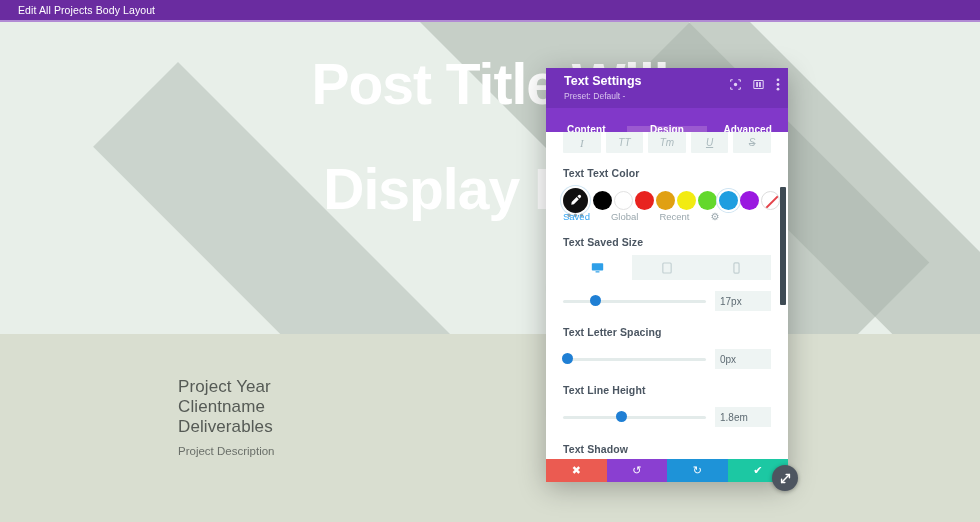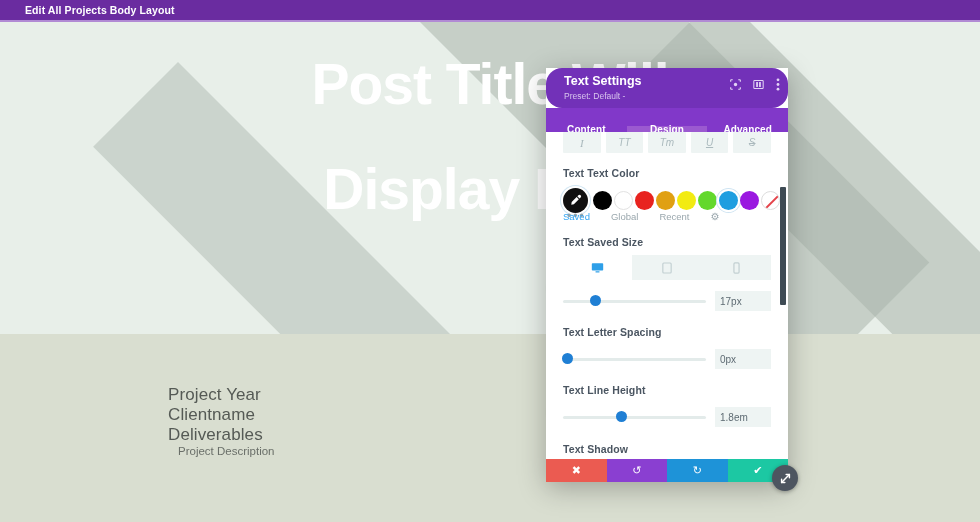--- a/index.html
+++ b/index.html
@@ -12,22 +12,22 @@
   }
 
   
   #admin-bar{
     position:absolute; top:0; left:0; width:980px; height:20px;
     background:#6a2ca0;
     display:flex; align-items:center;
     z-index:60;
   }
   #admin-bar .bar-title{
-    color:#ffffff; font-size:10.5px; font-weight:bold;
-    padding-left:25px; letter-spacing:.1px;
+    color:#ffffff; font-size:10.5px; font-weight:normal;
+    padding-left:18px; letter-spacing:.1px;
     white-space:nowrap;
   }
   #admin-bar-underline{
     position:absolute; top:20px; left:0; width:980px; height:2px;
     background:#b18ad4; z-index:59;
   }
 
   
   #page-canvas{
     position:absolute; top:22px; left:0; width:980px; height:500px;
@@ -53,21 +53,21 @@
     line-height:105px; letter-spacing:-1px;
     display:block;
   }
 
   
   #body-band{
     position:absolute; top:312px; left:0; width:980px; height:188px;
     background:#d9ded0;
   }
   #project-meta{
-    position:absolute; top:355px; left:168px; z-index:6;margin-top:8px;
+    position:absolute; top:355px; left:178px; z-index:6;
   }
   #project-meta .meta-line{
     color:#555a55; font-size:17px; line-height:20px;
     font-weight:normal; letter-spacing:.1px;
   }
   #project-desc{
     position:absolute; top:423px; left:178px;
     color:#6a6f69; font-size:11.5px; z-index:6;
   }
 
@@ -76,21 +76,20 @@
     position:absolute; top:68px; left:546px;
     width:242px; height:414px;
     z-index:40;
     box-shadow:0 6px 26px rgba(0,0,0,.28);
     font-size:11px;
     background:#ffffff;
   }
   #modal-header{
     background:#7231b8; height:40px; position:relative;
     padding:6px 10px 0 18px;
-    border-radius:16px;
   }
   #modal-title{
     color:#fff; font-size:12.5px; font-weight:bold; line-height:15px;
   }
   #modal-preset{
     color:#d9c6ee; font-size:8.5px; line-height:12px; margin-top:1px;
   }
   .hdr-icons{ position:absolute; right:8px; top:10px; display:flex; gap:12px; align-items:center; }
   .hdr-icons .hicon{ color:#e3d4f5; cursor:pointer; line-height:1; display:flex; }
 

